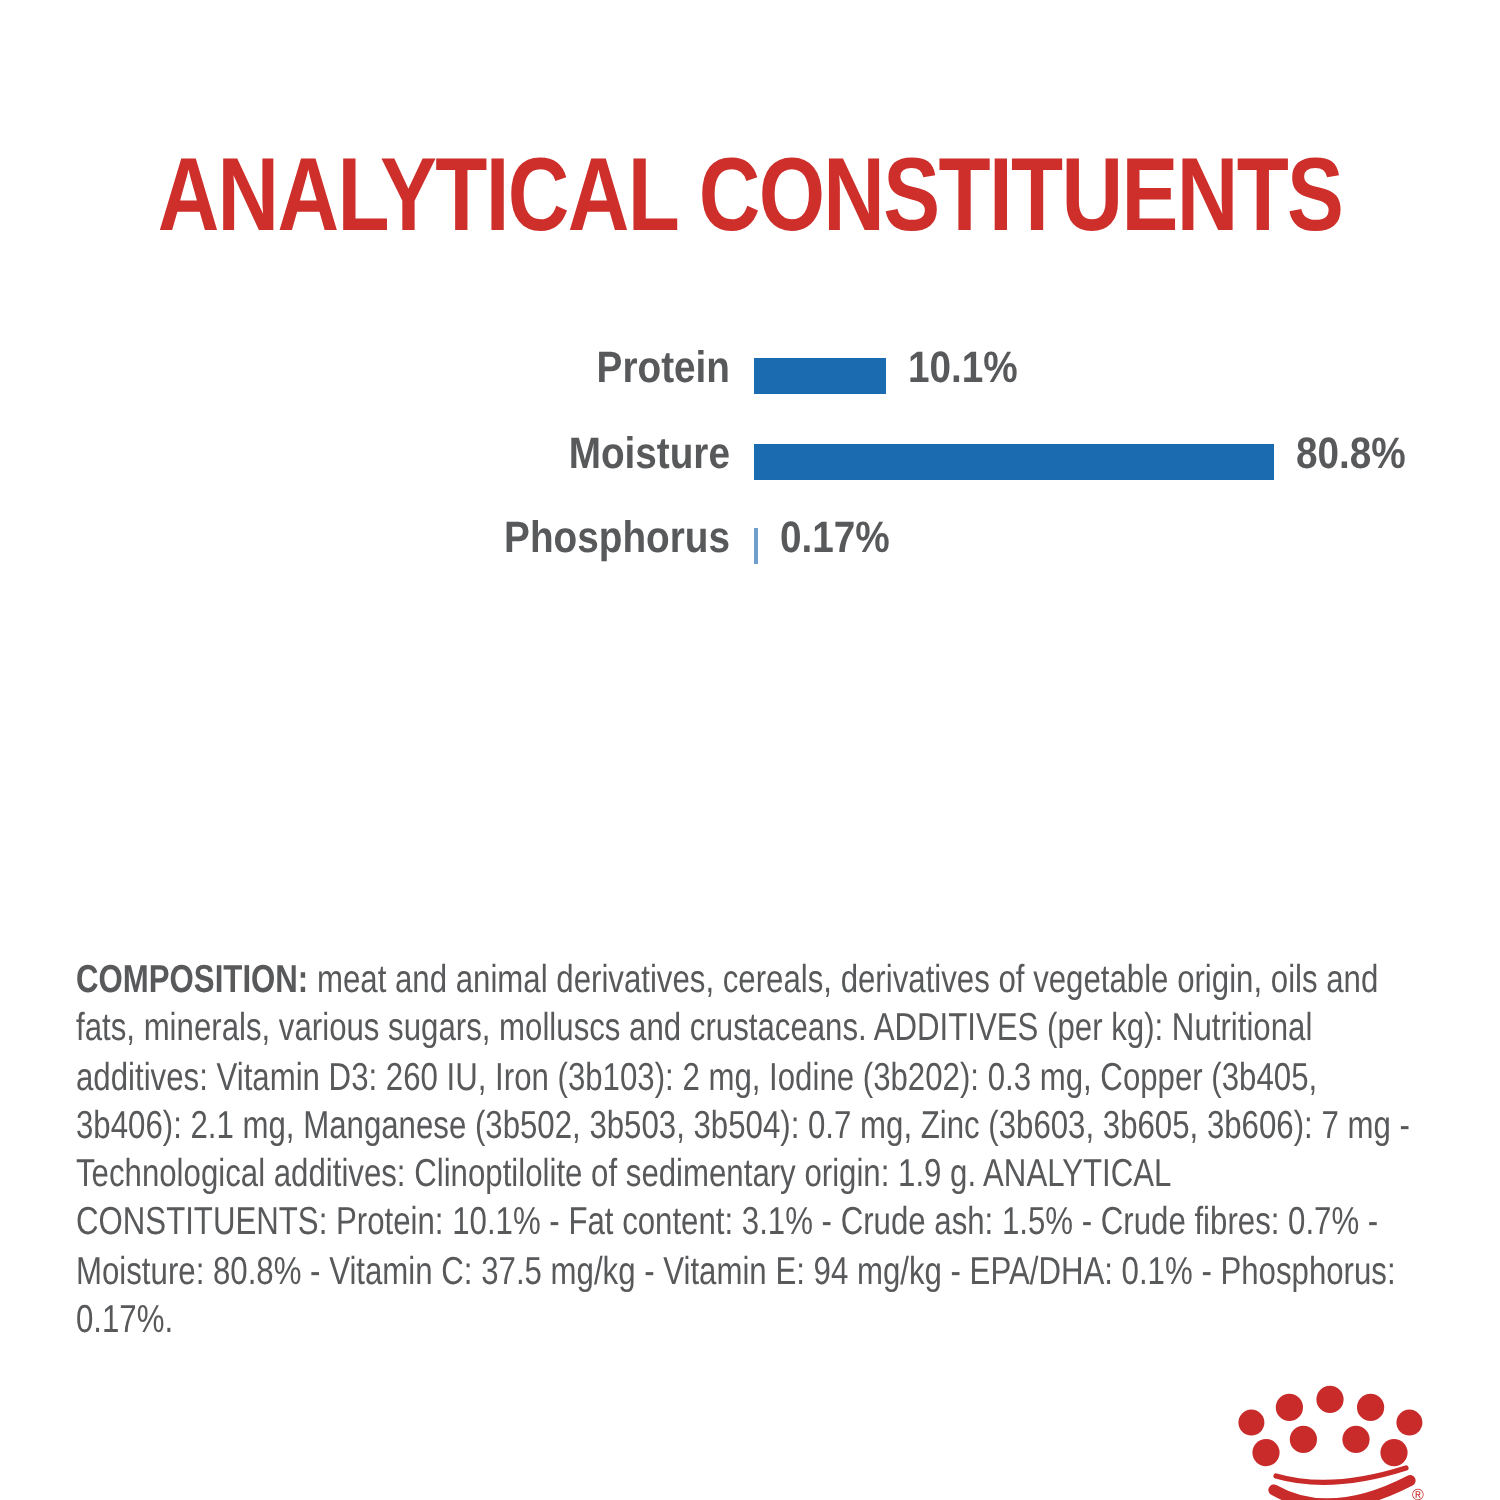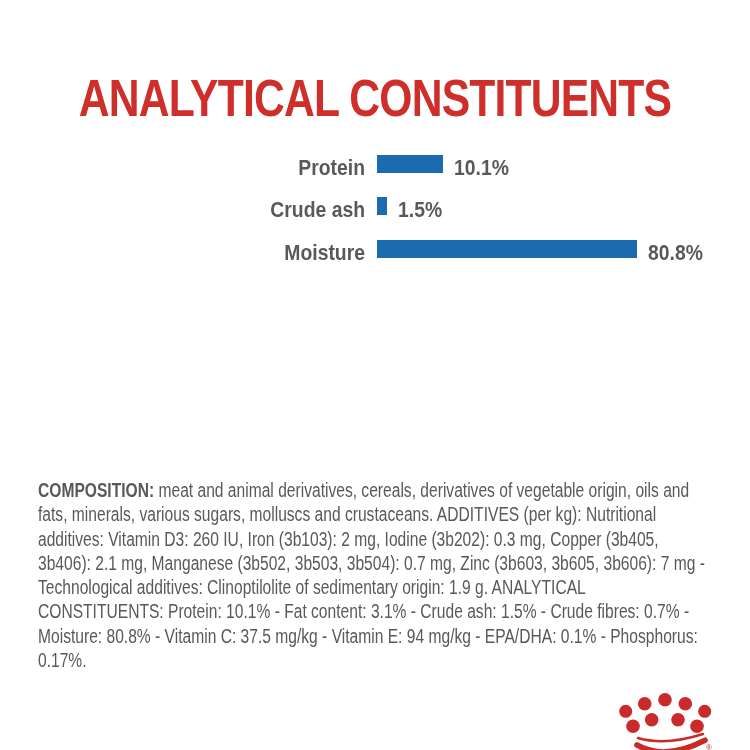--- a/index.html
+++ b/index.html
@@ -31,21 +31,21 @@
     transform-origin:50% 50%;
     letter-spacing:-1px;
     white-space:nowrap;
   }
   .chart{
     position:absolute;
     top:123px;left:0;width:750px;
   }
   .chart-row{
     display:flex;
-    align-items:flex-start;
+    align-items:flex-end;
     height:42.4px;
   }
   .bar-label{
     width:365px;
     text-align:right;
     font-size:22px;
     font-weight:bold;
     color:var(--text-gray);
     transform:scaleX(0.88);
     transform-origin:100% 50%;
@@ -99,28 +99,28 @@
 
   <h1 class="page-title">ANALYTICAL CONSTITUENTS</h1>
 
   <div class="chart" id="chart-rows">
       <div class="chart-row">
         <span class="bar-label">Protein</span>
         <div class="bar" style="width: 66px;"></div>
         <span class="bar-value">10.1%</span>
       </div>
       <div class="chart-row">
-        <span class="bar-label">Crude ash</span>
-        <div class="bar" style="width: 10px;"></div>
-        <span class="bar-value">1.5%</span>
-      </div>
-      <div class="chart-row">
         <span class="bar-label">Moisture</span>
         <div class="bar" style="width: 260px;"></div>
         <span class="bar-value">80.8%</span>
+      </div>
+      <div class="chart-row">
+        <span class="bar-label">Phosphorus</span>
+        <div class="bar tick" style="width: 2px;"></div>
+        <span class="bar-value">0.17%</span>
       </div>
     </div>
 
   <p class="composition">
     <strong>COMPOSITION:</strong>
     <span>meat and animal derivatives, cereals, derivatives of vegetable origin, oils and fats, minerals, various sugars, molluscs and crustaceans. ADDITIVES (per kg): Nutritional additives: Vitamin D3: 260 IU, Iron (3b103): 2 mg, Iodine (3b202): 0.3 mg, Copper (3b405, 3b406): 2.1 mg, Manganese (3b502, 3b503, 3b504): 0.7 mg, Zinc (3b603, 3b605, 3b606): 7 mg - Technological additives: Clinoptilolite of sedimentary origin: 1.9 g. ANALYTICAL CONSTITUENTS: Protein: 10.1% - Fat content: 3.1% - Crude ash: 1.5% - Crude fibres: 0.7% - Moisture: 80.8% - Vitamin C: 37.5 mg/kg - Vitamin E: 94 mg/kg - EPA/DHA: 0.1% - Phosphorus: 0.17%.</span>
   </p>
 
   <svg class="crown-logo" viewBox="0 0 100 72" xmlns="http://www.w3.org/2000/svg">
     <g fill="#c92b2b">

